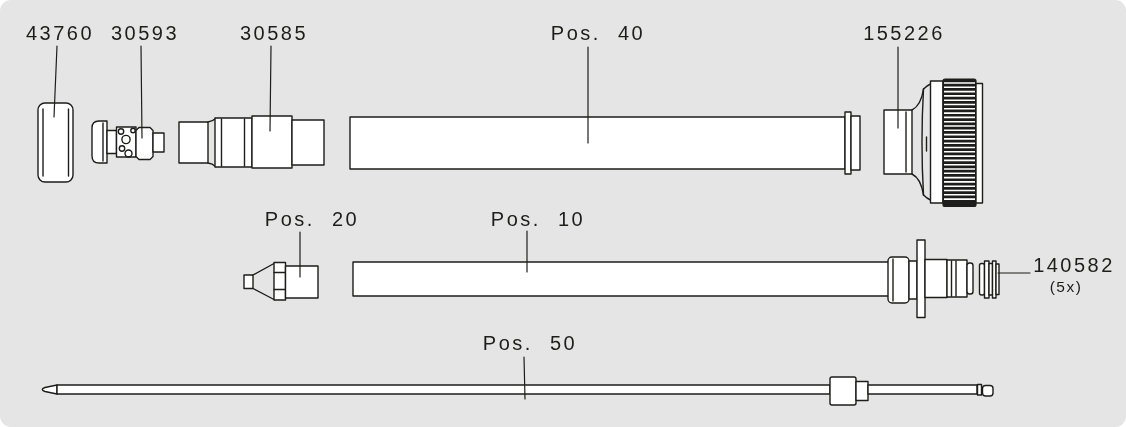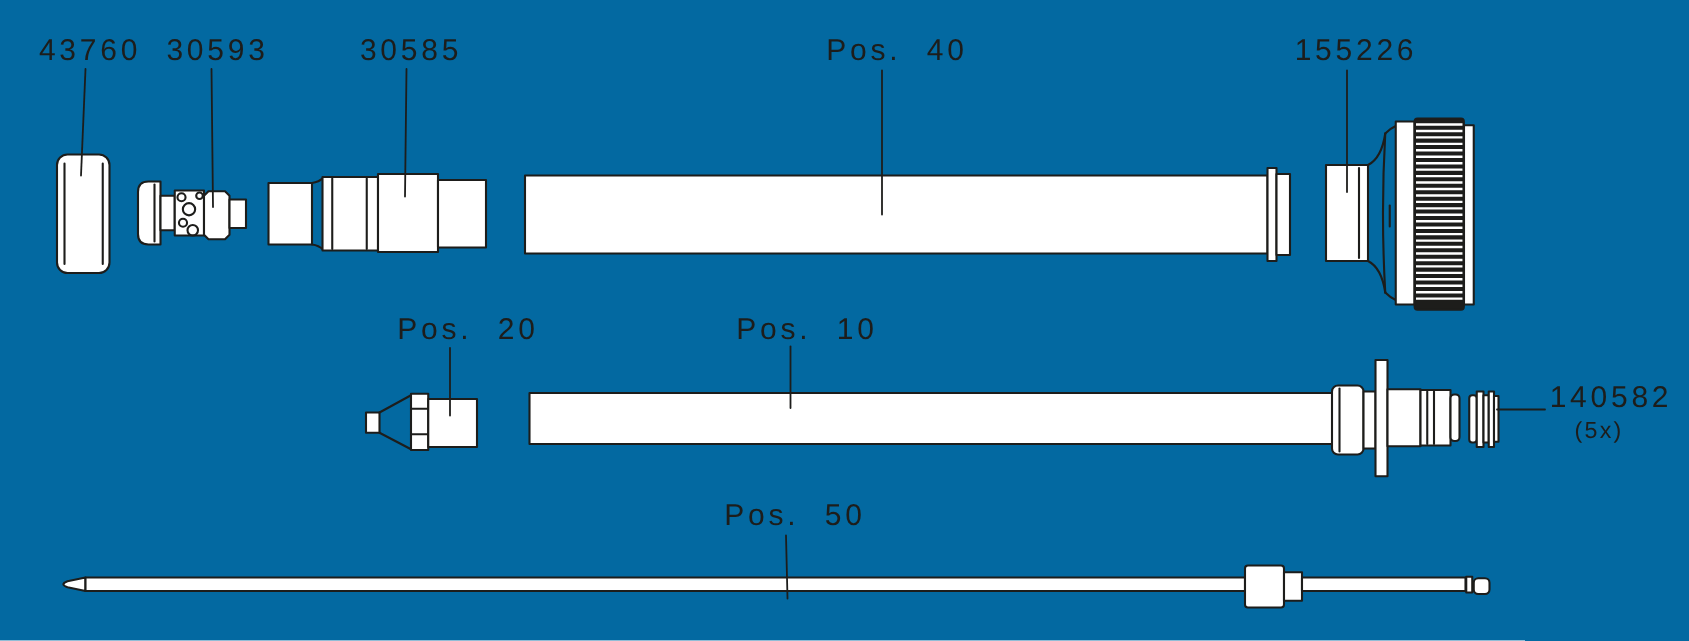--- a/index.html
+++ b/index.html
@@ -4,22 +4,23 @@
 <style>
   html, body {
     margin: 0;
     padding: 0;
     background: #ffffff;
   }
   .page {
     position: relative;
     width: 1126px;
     height: 427px;
-    background: #0369a1;
+    background: #e5e5e5;
     overflow: hidden;
+    border-radius: 11px;
   }
   svg { display: block; }
   .ln {
     fill: #ffffff;
     stroke: #1d1d1b;
     stroke-width: 1.4;
     stroke-linejoin: round;
   }
   .open {
     fill: none;

